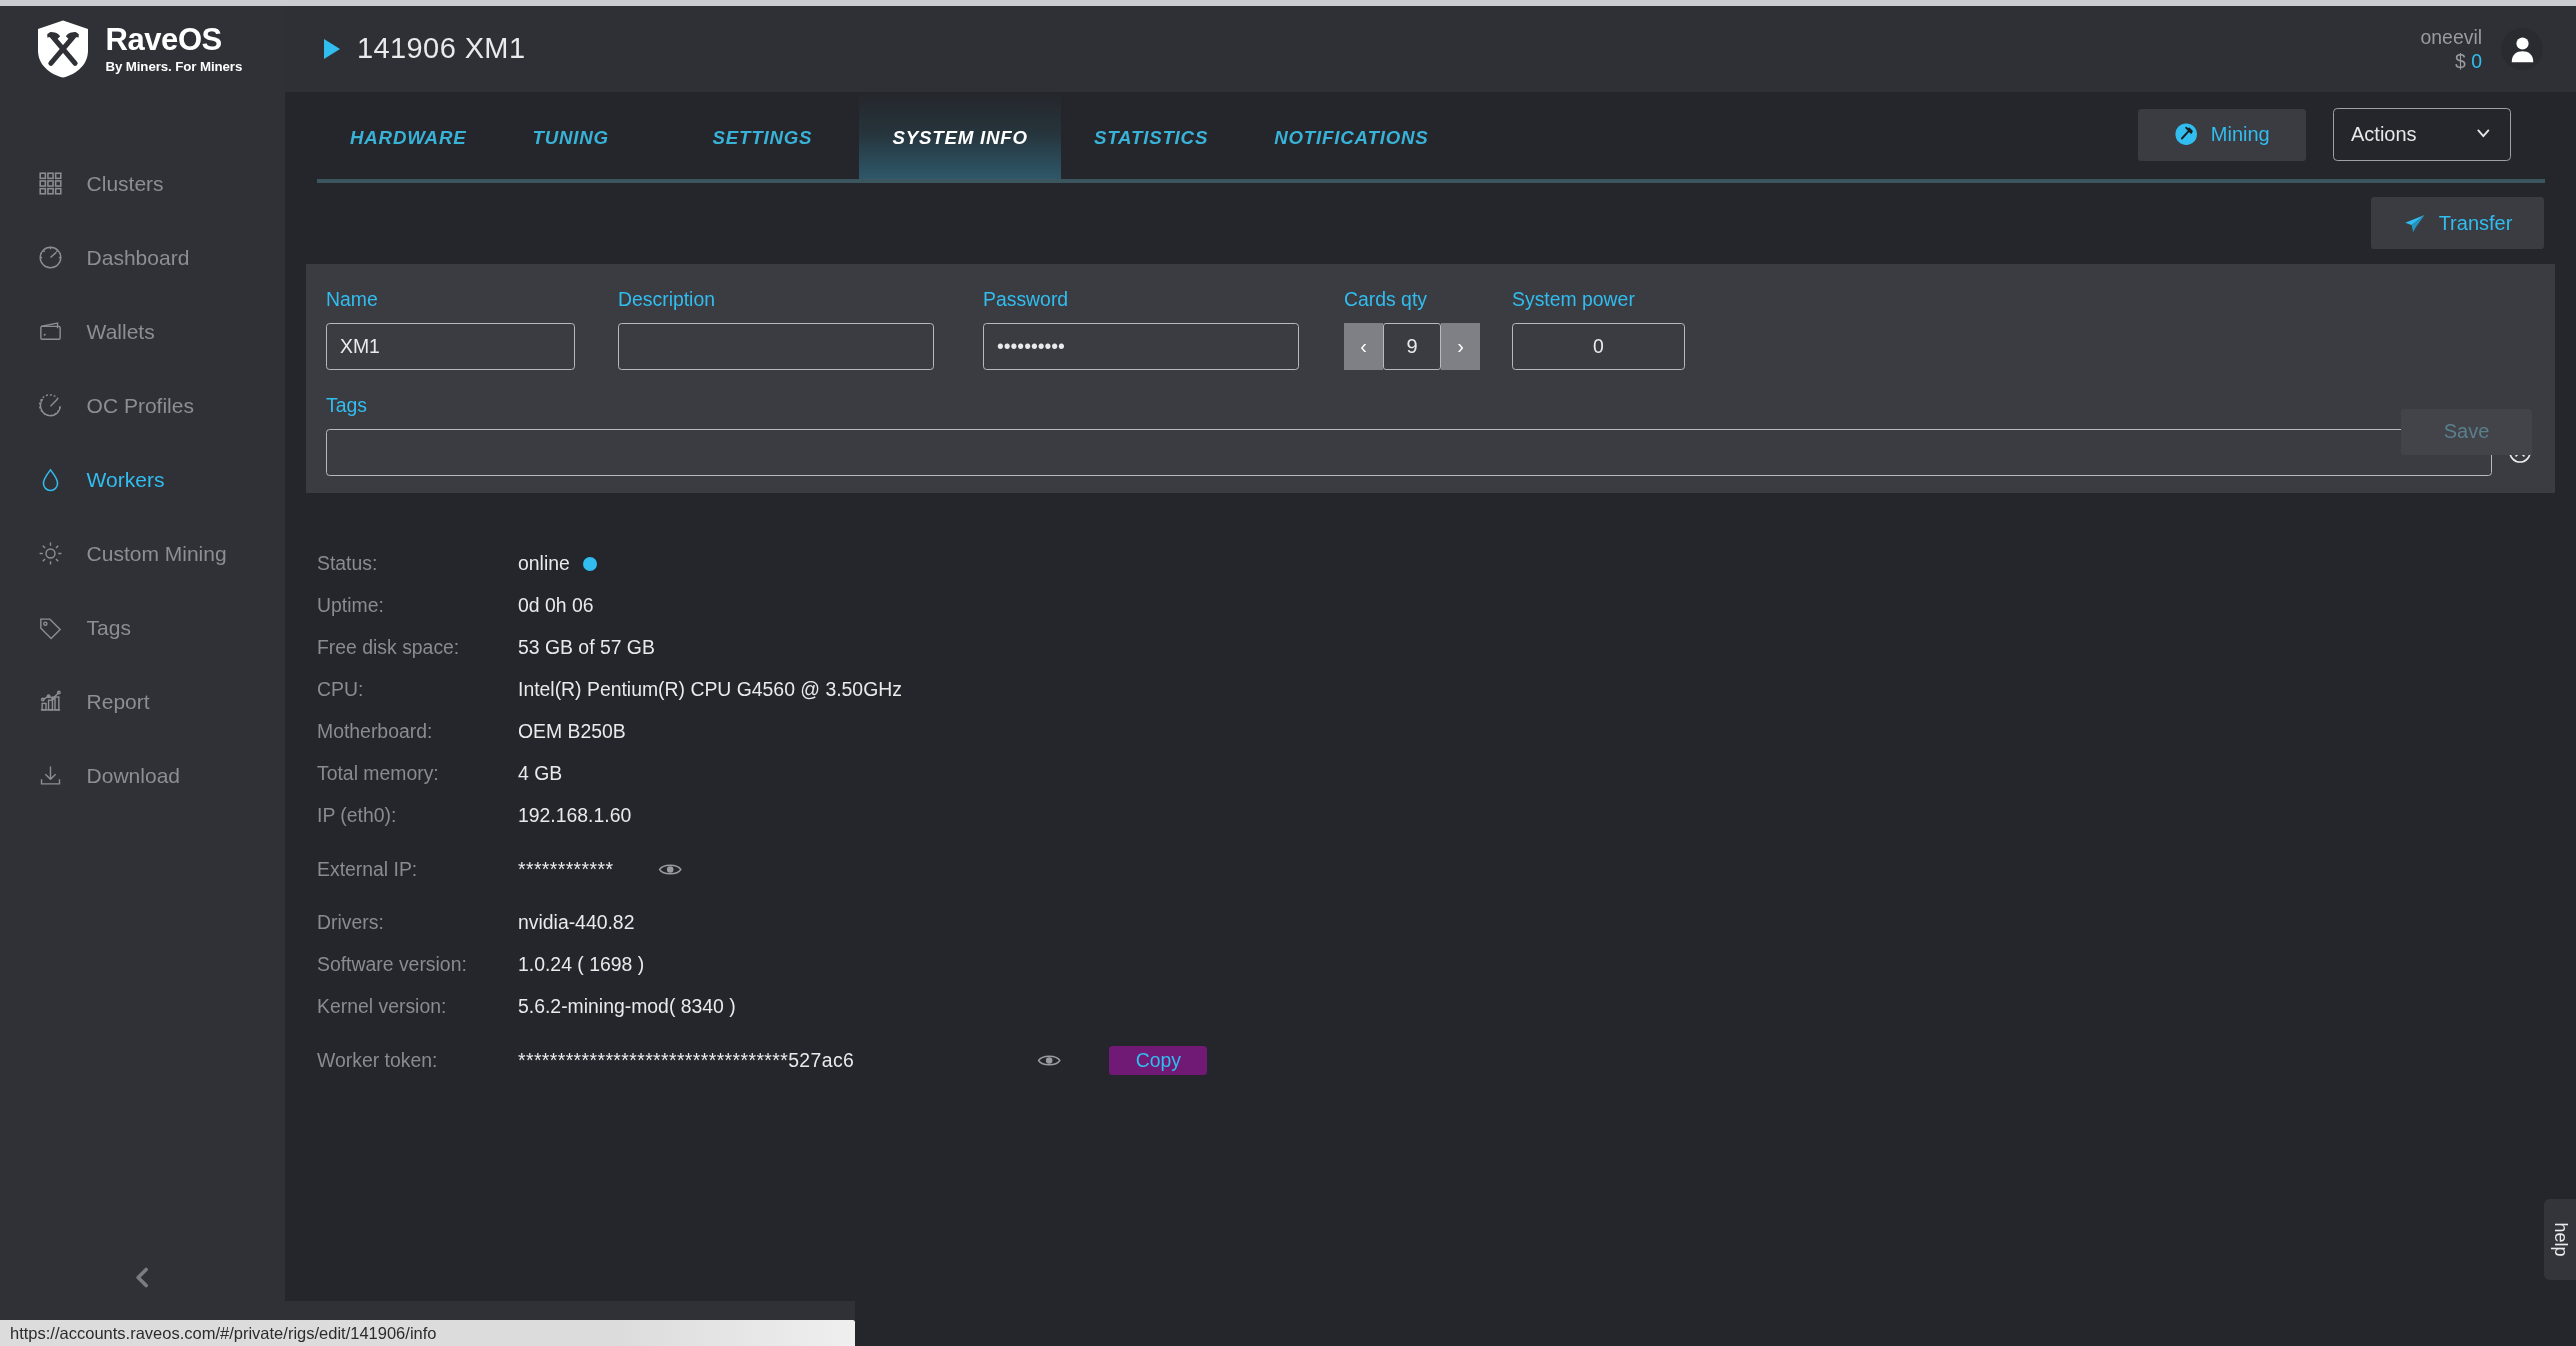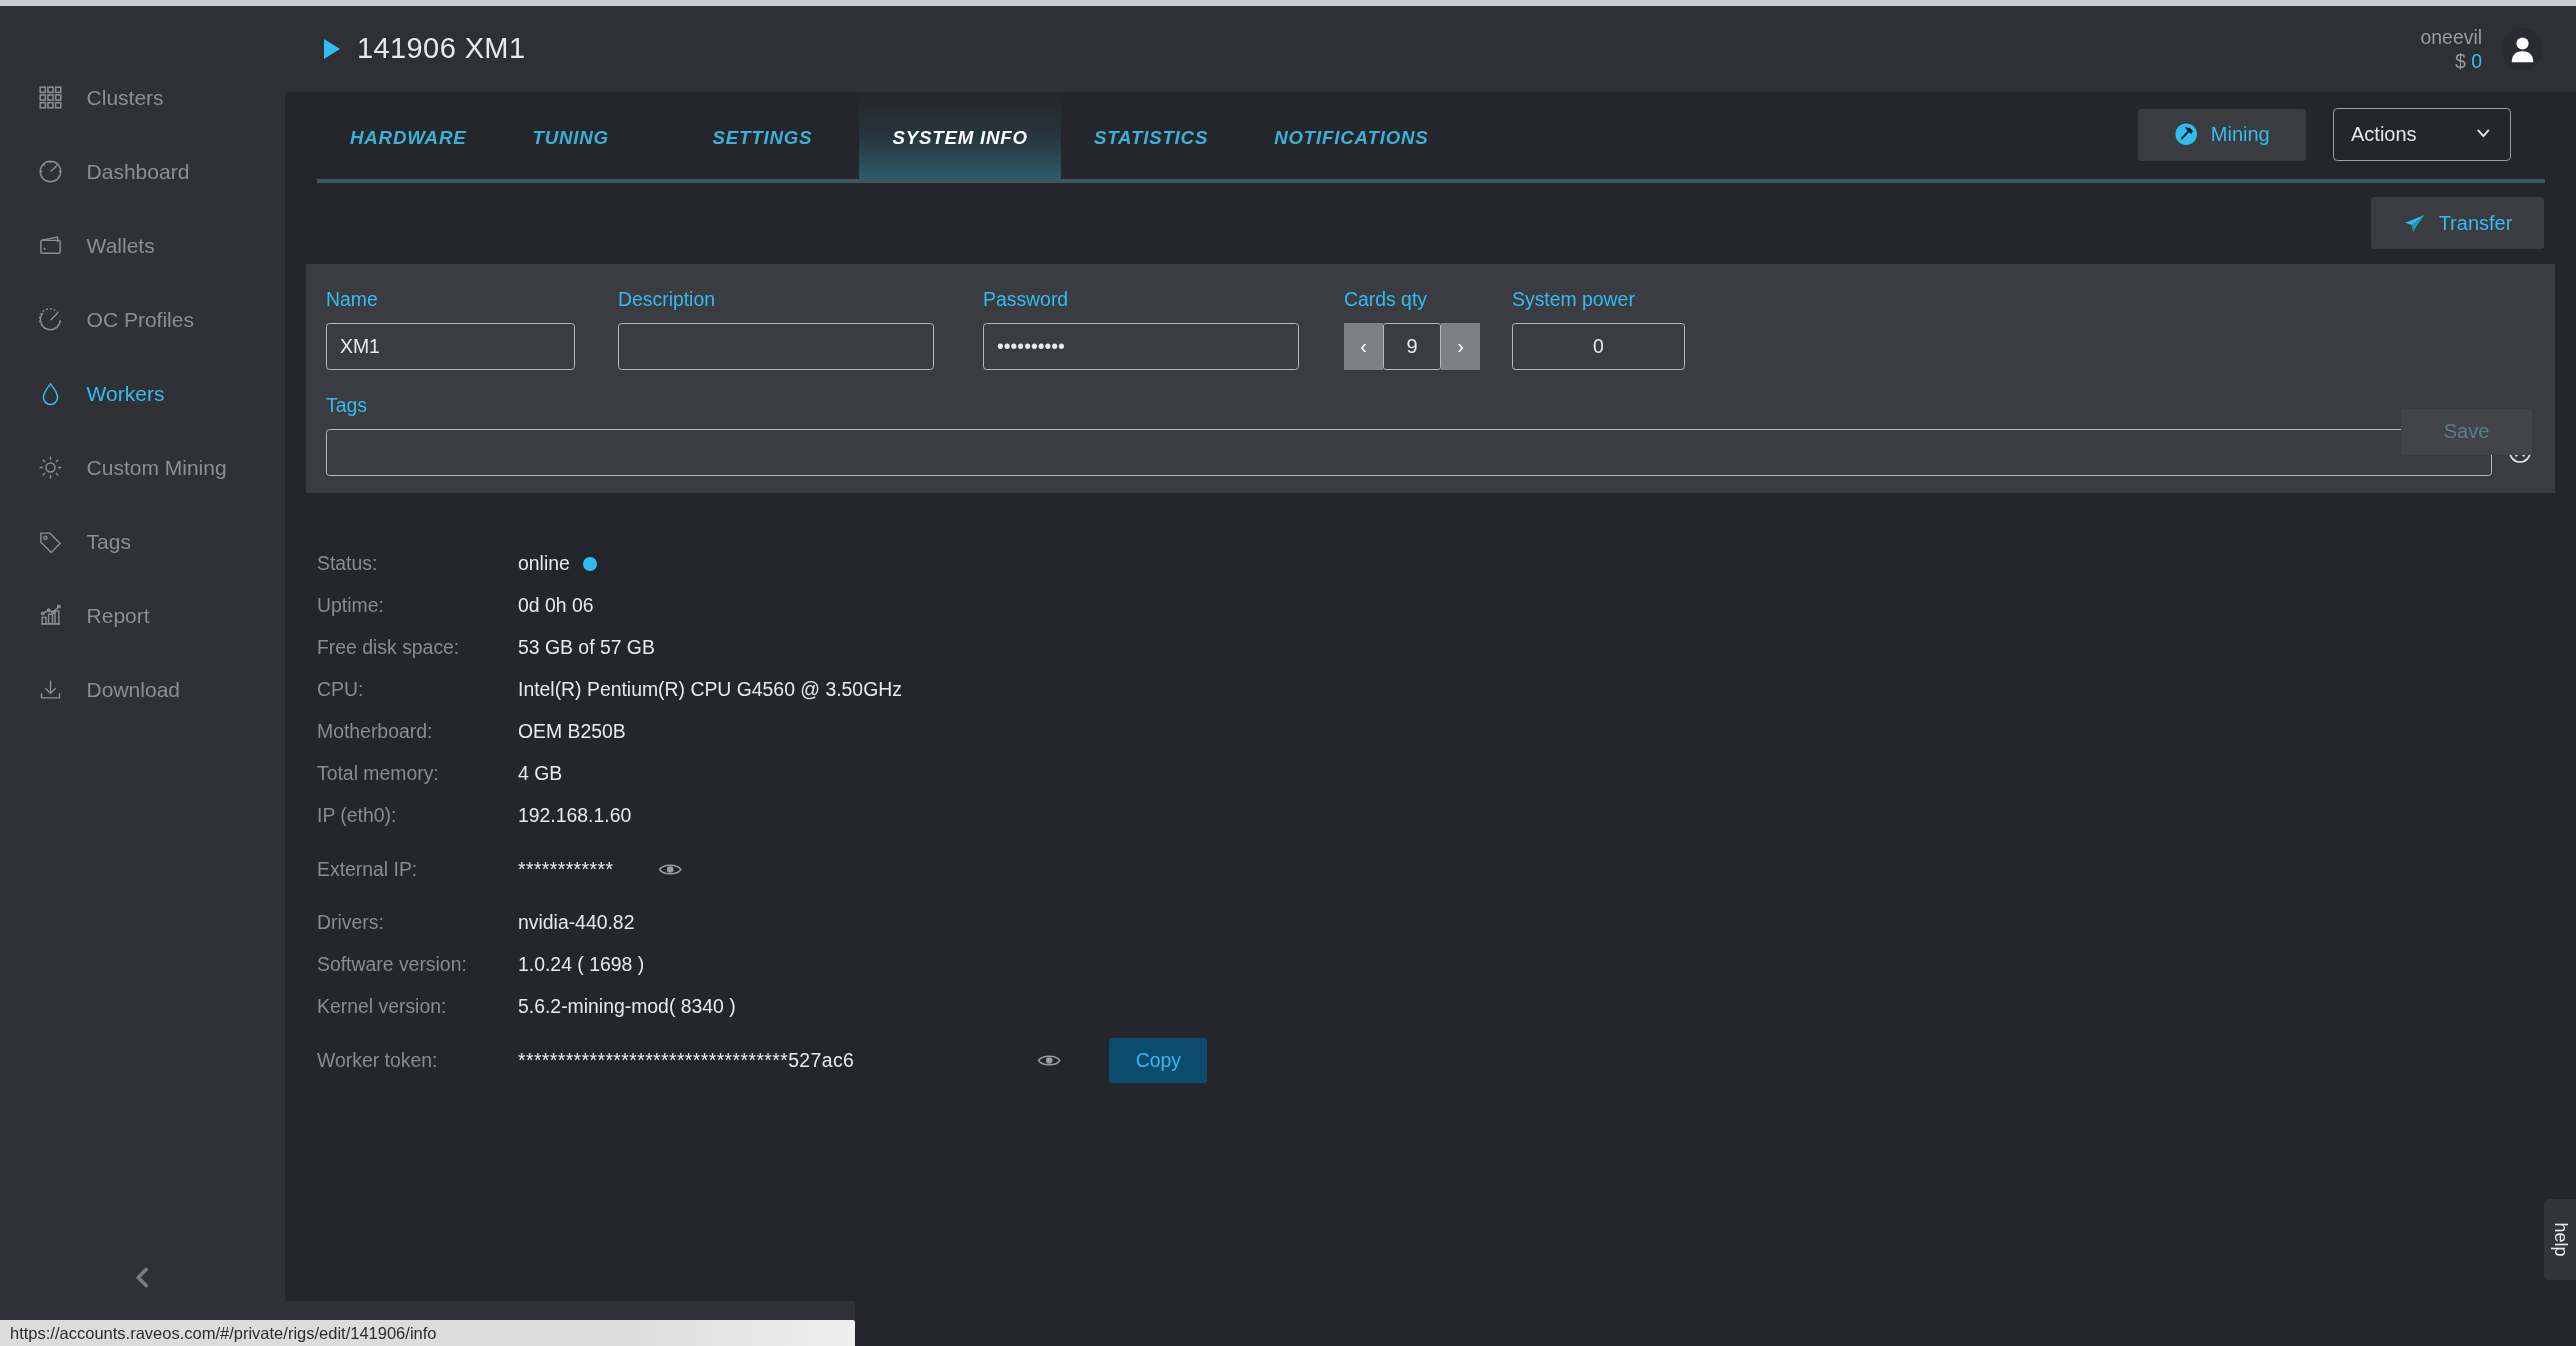--- a/index.html
+++ b/index.html
@@ -353,22 +353,22 @@
     width: 14.4px; height: 14.4px;
     border-radius: 50%;
     background: #31bdef;
     display: inline-block;
   }
   .mask-text { letter-spacing: 0.4px; }
   .eye-btn { cursor: pointer; margin-left: 32px; display: inline-flex; }
   .token-val { min-width: 474px; }
   .copy-btn {
     margin-left: 35px;
-    width: 98px; height: 45px;
-    background: #0c4a6e;
+    width: 98px; height: 29px;
+    background: #701a75;
     border-radius: 3.6px;
     display: flex; align-items: center; justify-content: center;
     color: #31bdef;
     font-size: 19.4px;
     cursor: pointer;
   }
 
   
   .help-tab {
     position: absolute;
@@ -414,20 +414,32 @@
 </style>
 </head>
 <body>
 
 <div id="app">
 
   <div class="top-strip"></div>
 
   <div class="sidebar">
 
+    <div class="logo-wrap">
+      <svg class="logo-shield" viewBox="0 0 78 84">
+        <path d="M39 2 L74 14 L74 44 C74 64 58 77 39 82 C20 77 4 64 4 44 L4 14 Z" fill="#ffffff"></path>
+        <path d="M22 22 L56 62 M56 22 L22 62" stroke="#303137" stroke-width="7" stroke-linecap="round"></path>
+        <path d="M17 21 C23 17 31 18 35 24 L29 30 C26 25 21 24 17 26 Z" fill="#303137"></path>
+        <path d="M61 21 C55 17 47 18 43 24 L49 30 C52 25 57 24 61 26 Z" fill="#303137"></path>
+      </svg>
+      <div class="logo-text">
+        <div class="logo-title">RaveOS</div>
+        <div class="logo-sub">By Miners. For Miners</div>
+      </div>
+    </div>
 
     <div class="nav">
 
       <div class="nav-item">
         <span class="nav-icon">
           <svg viewBox="0 0 42 42" width="27" height="27" fill="none" stroke="currentColor" stroke-width="2.4">
             <rect x="5" y="5" width="8" height="8"></rect>
               <rect x="17" y="5" width="8" height="8"></rect>
               <rect x="29" y="5" width="8" height="8"></rect>
             <rect x="5" y="17" width="8" height="8"></rect>

